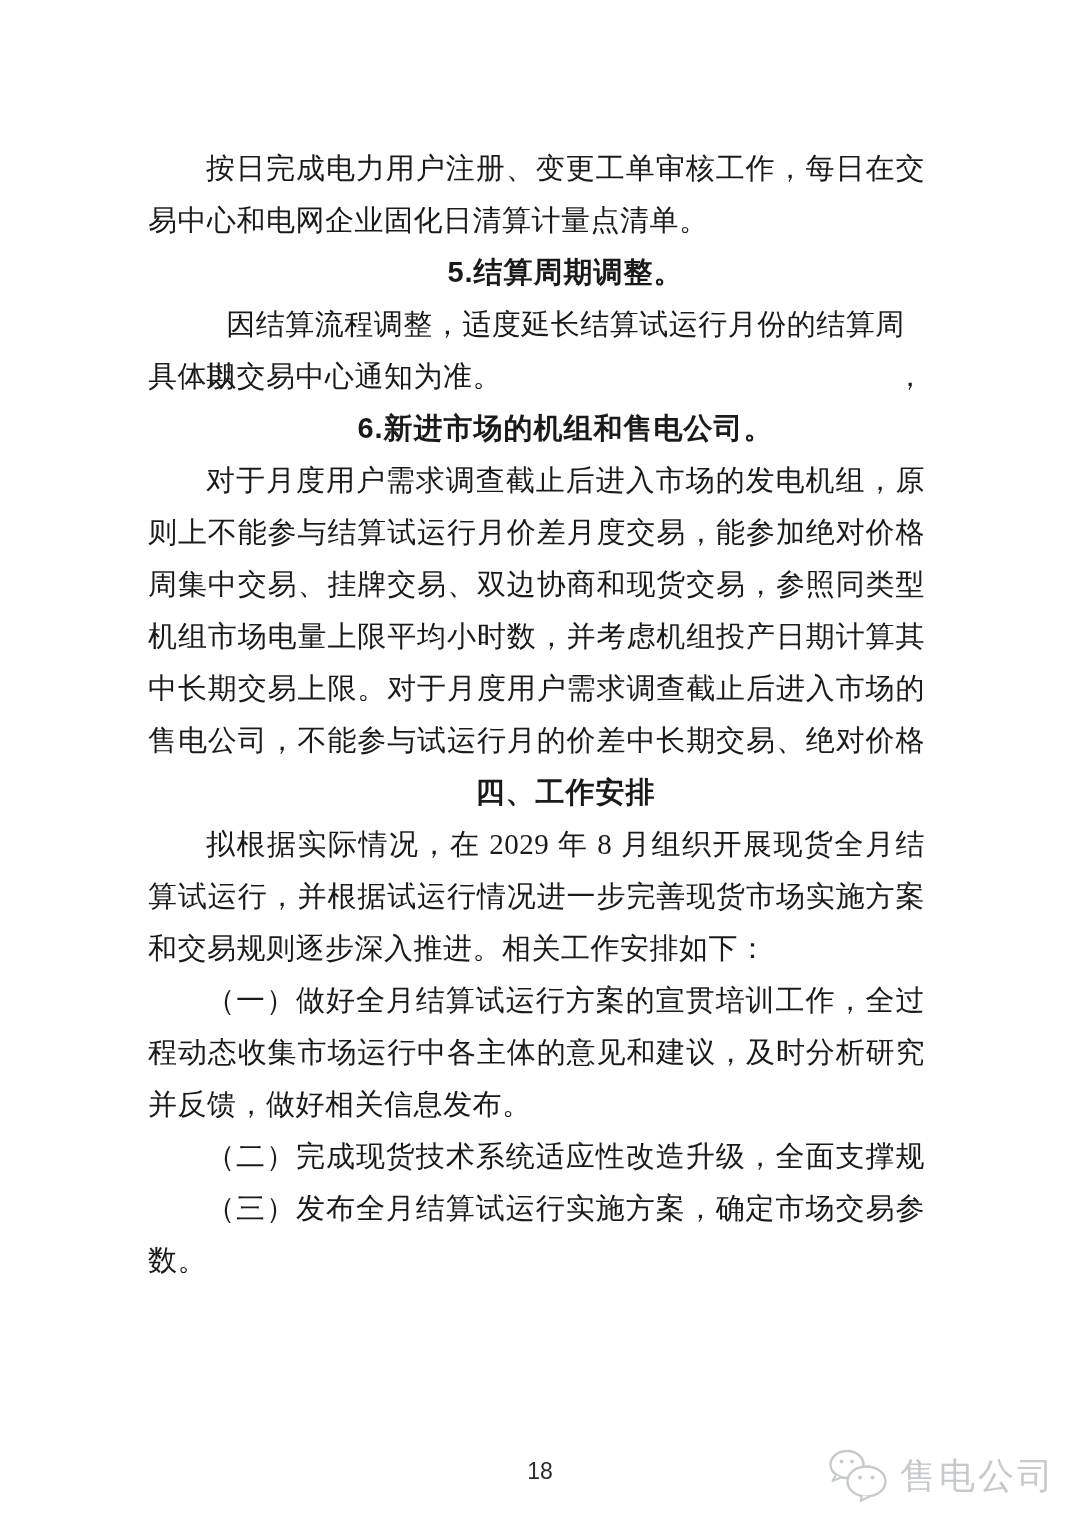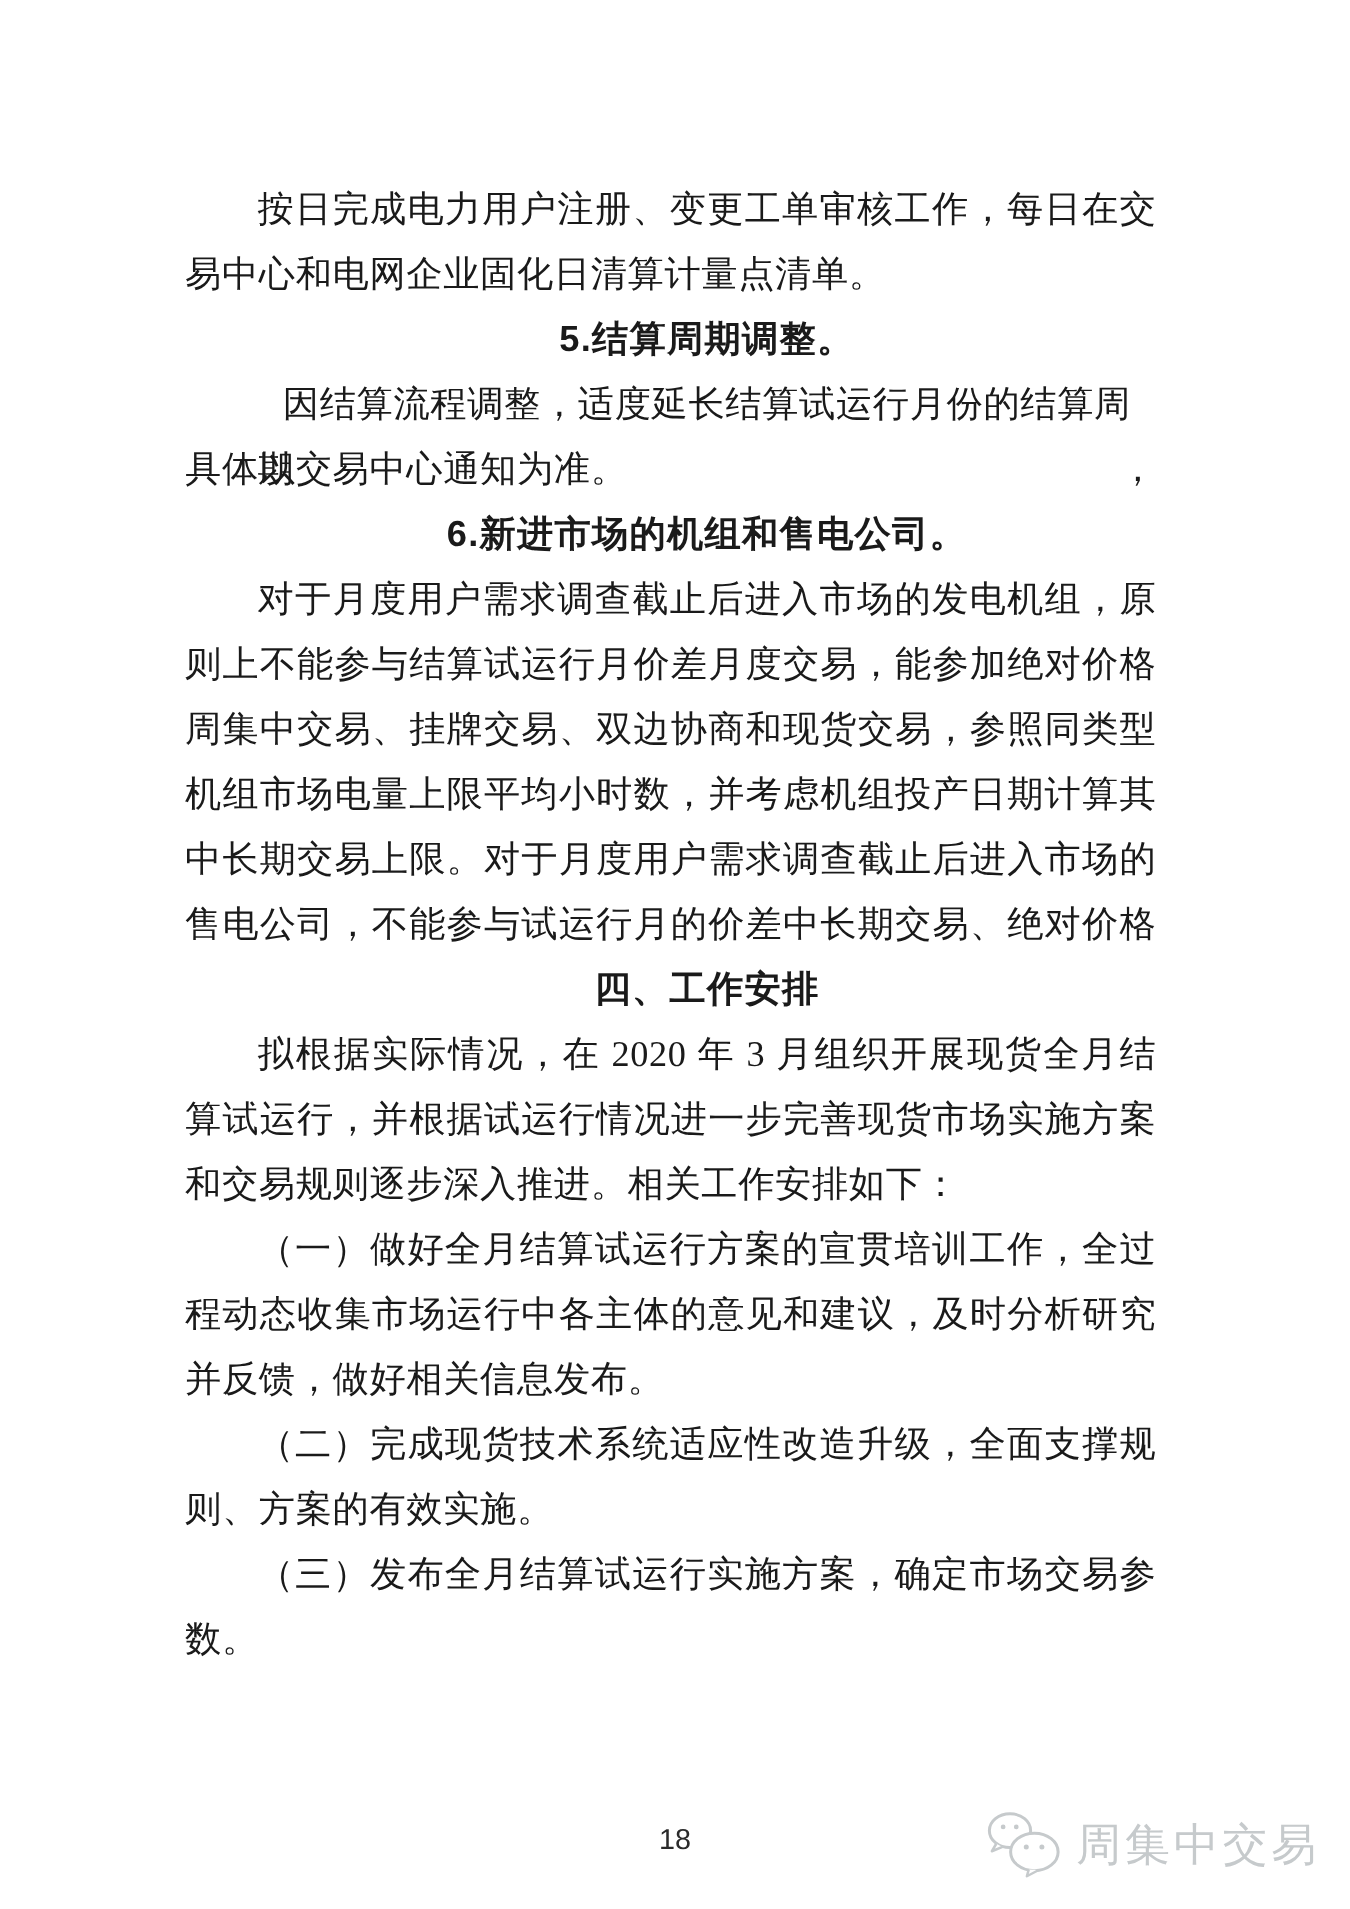--- a/index.html
+++ b/index.html
@@ -91,28 +91,27 @@
     <div class="ln ind j">因结算流程调整，适度延长结算试运行月份的结算周期，</div>
     <div class="ln">具体以交易中心通知为准。</div>
     <div class="ln ind b">6.新进市场的机组和售电公司。</div>
     <div class="ln ind j">对于月度用户需求调查截止后进入市场的发电机组，原</div>
     <div class="ln j">则上不能参与结算试运行月价差月度交易，能参加绝对价格</div>
     <div class="ln j">周集中交易、挂牌交易、双边协商和现货交易，参照同类型</div>
     <div class="ln j">机组市场电量上限平均小时数，并考虑机组投产日期计算其</div>
     <div class="ln j">中长期交易上限。对于月度用户需求调查截止后进入市场的</div>
     <div class="ln j">售电公司，不能参与试运行月的价差中长期交易、绝对价格</div>
     <div class="ln ind b">四、工作安排</div>
-    <div class="ln ind j">拟根据实际情况，在 2020 年 3 月组织开展现货全月结</div>
+    <div class="ln ind j">拟根据实际情况，在 2029 年 8 月组织开展现货全月结</div>
     <div class="ln j">算试运行，并根据试运行情况进一步完善现货市场实施方案</div>
     <div class="ln">和交易规则逐步深入推进。相关工作安排如下：</div>
     <div class="ln ind j">（一）做好全月结算试运行方案的宣贯培训工作，全过</div>
     <div class="ln j">程动态收集市场运行中各主体的意见和建议，及时分析研究</div>
     <div class="ln">并反馈，做好相关信息发布。</div>
     <div class="ln ind j">（二）完成现货技术系统适应性改造升级，全面支撑规</div>
-    <div class="ln">则、方案的有效实施。</div>
     <div class="ln ind j">（三）发布全月结算试运行实施方案，确定市场交易参</div>
     <div class="ln">数。</div>
   </div>
 
   <div class="pageno">18</div>
 
   <div class="watermark">
     <span>
       <svg width="64" height="54" viewBox="0 0 64 54" fill="none" xmlns="http://www.w3.org/2000/svg">
 
@@ -120,16 +119,16 @@
         <circle cx="15.5" cy="12.5" r="1.9" fill="#c6cacc"></circle>
         <circle cx="26" cy="12.5" r="1.9" fill="#c6cacc"></circle>
         <path d="M10 26 L6.5 32 L15 28.5" fill="#ffffff" stroke="#c6cacc" stroke-width="2" stroke-linejoin="round"></path>
 
         <ellipse cx="40.5" cy="32.5" rx="19" ry="15" fill="#ffffff" stroke="#c6cacc" stroke-width="2.4"></ellipse>
         <circle cx="34" cy="28.5" r="2" fill="#c6cacc"></circle>
         <circle cx="46.5" cy="28.5" r="2" fill="#c6cacc"></circle>
         <path d="M36 46.5 L34.5 52 L44 47" fill="#ffffff" stroke="#c6cacc" stroke-width="2" stroke-linejoin="round"></path>
       </svg>
     </span>
-    <span class="brand">周集中交易</span>
+    <span class="brand">售电公司</span>
   </div>
 
 </div>
 
 </body></html>

